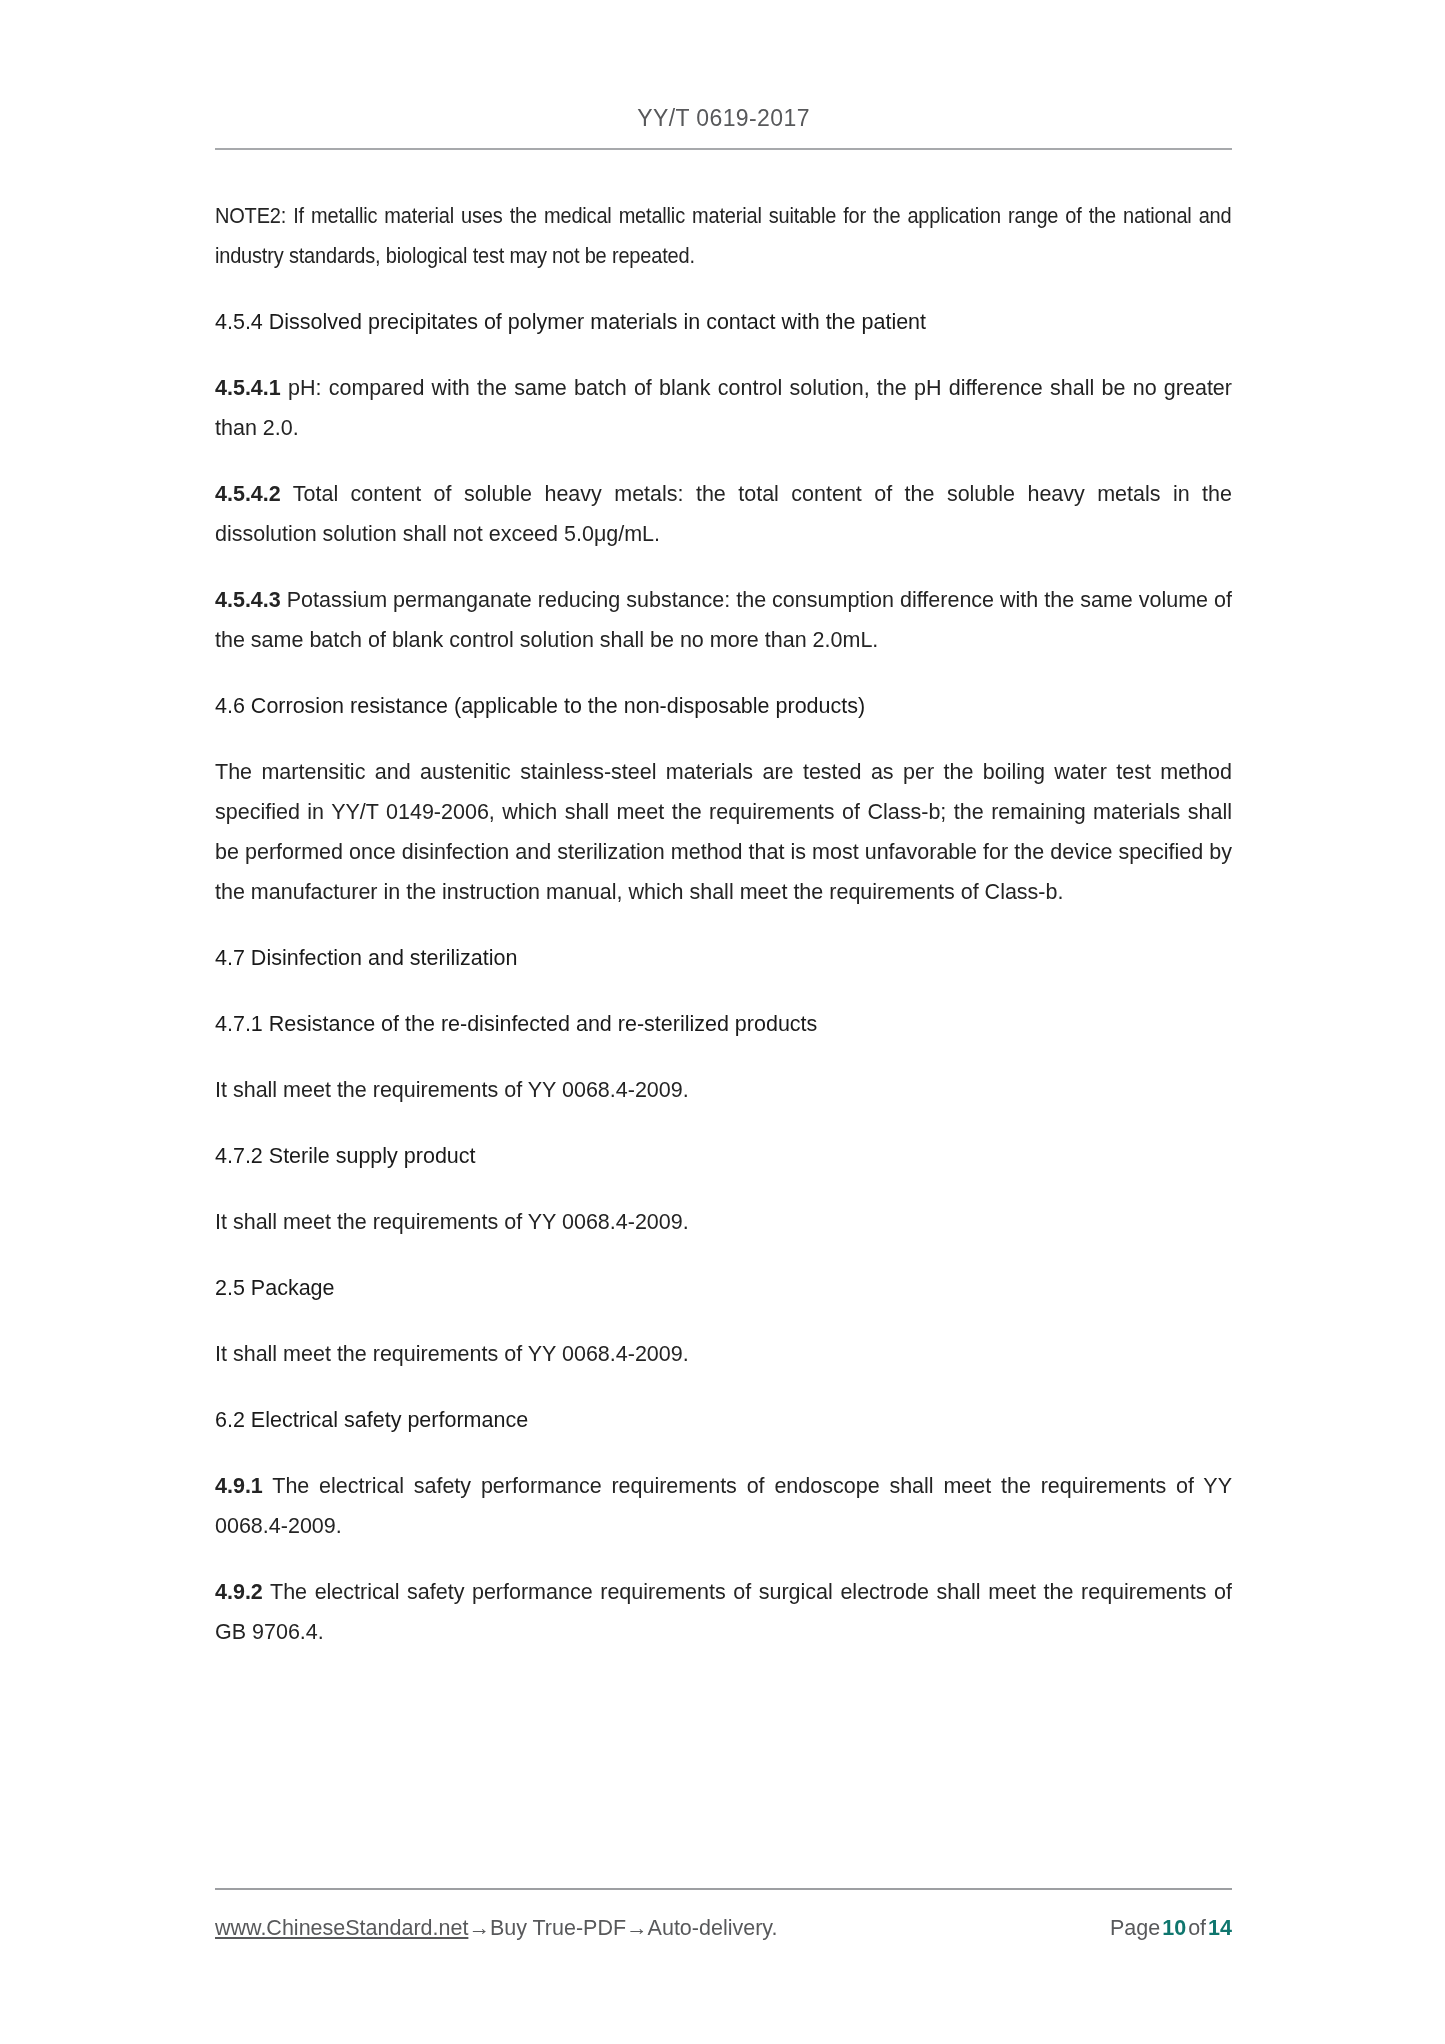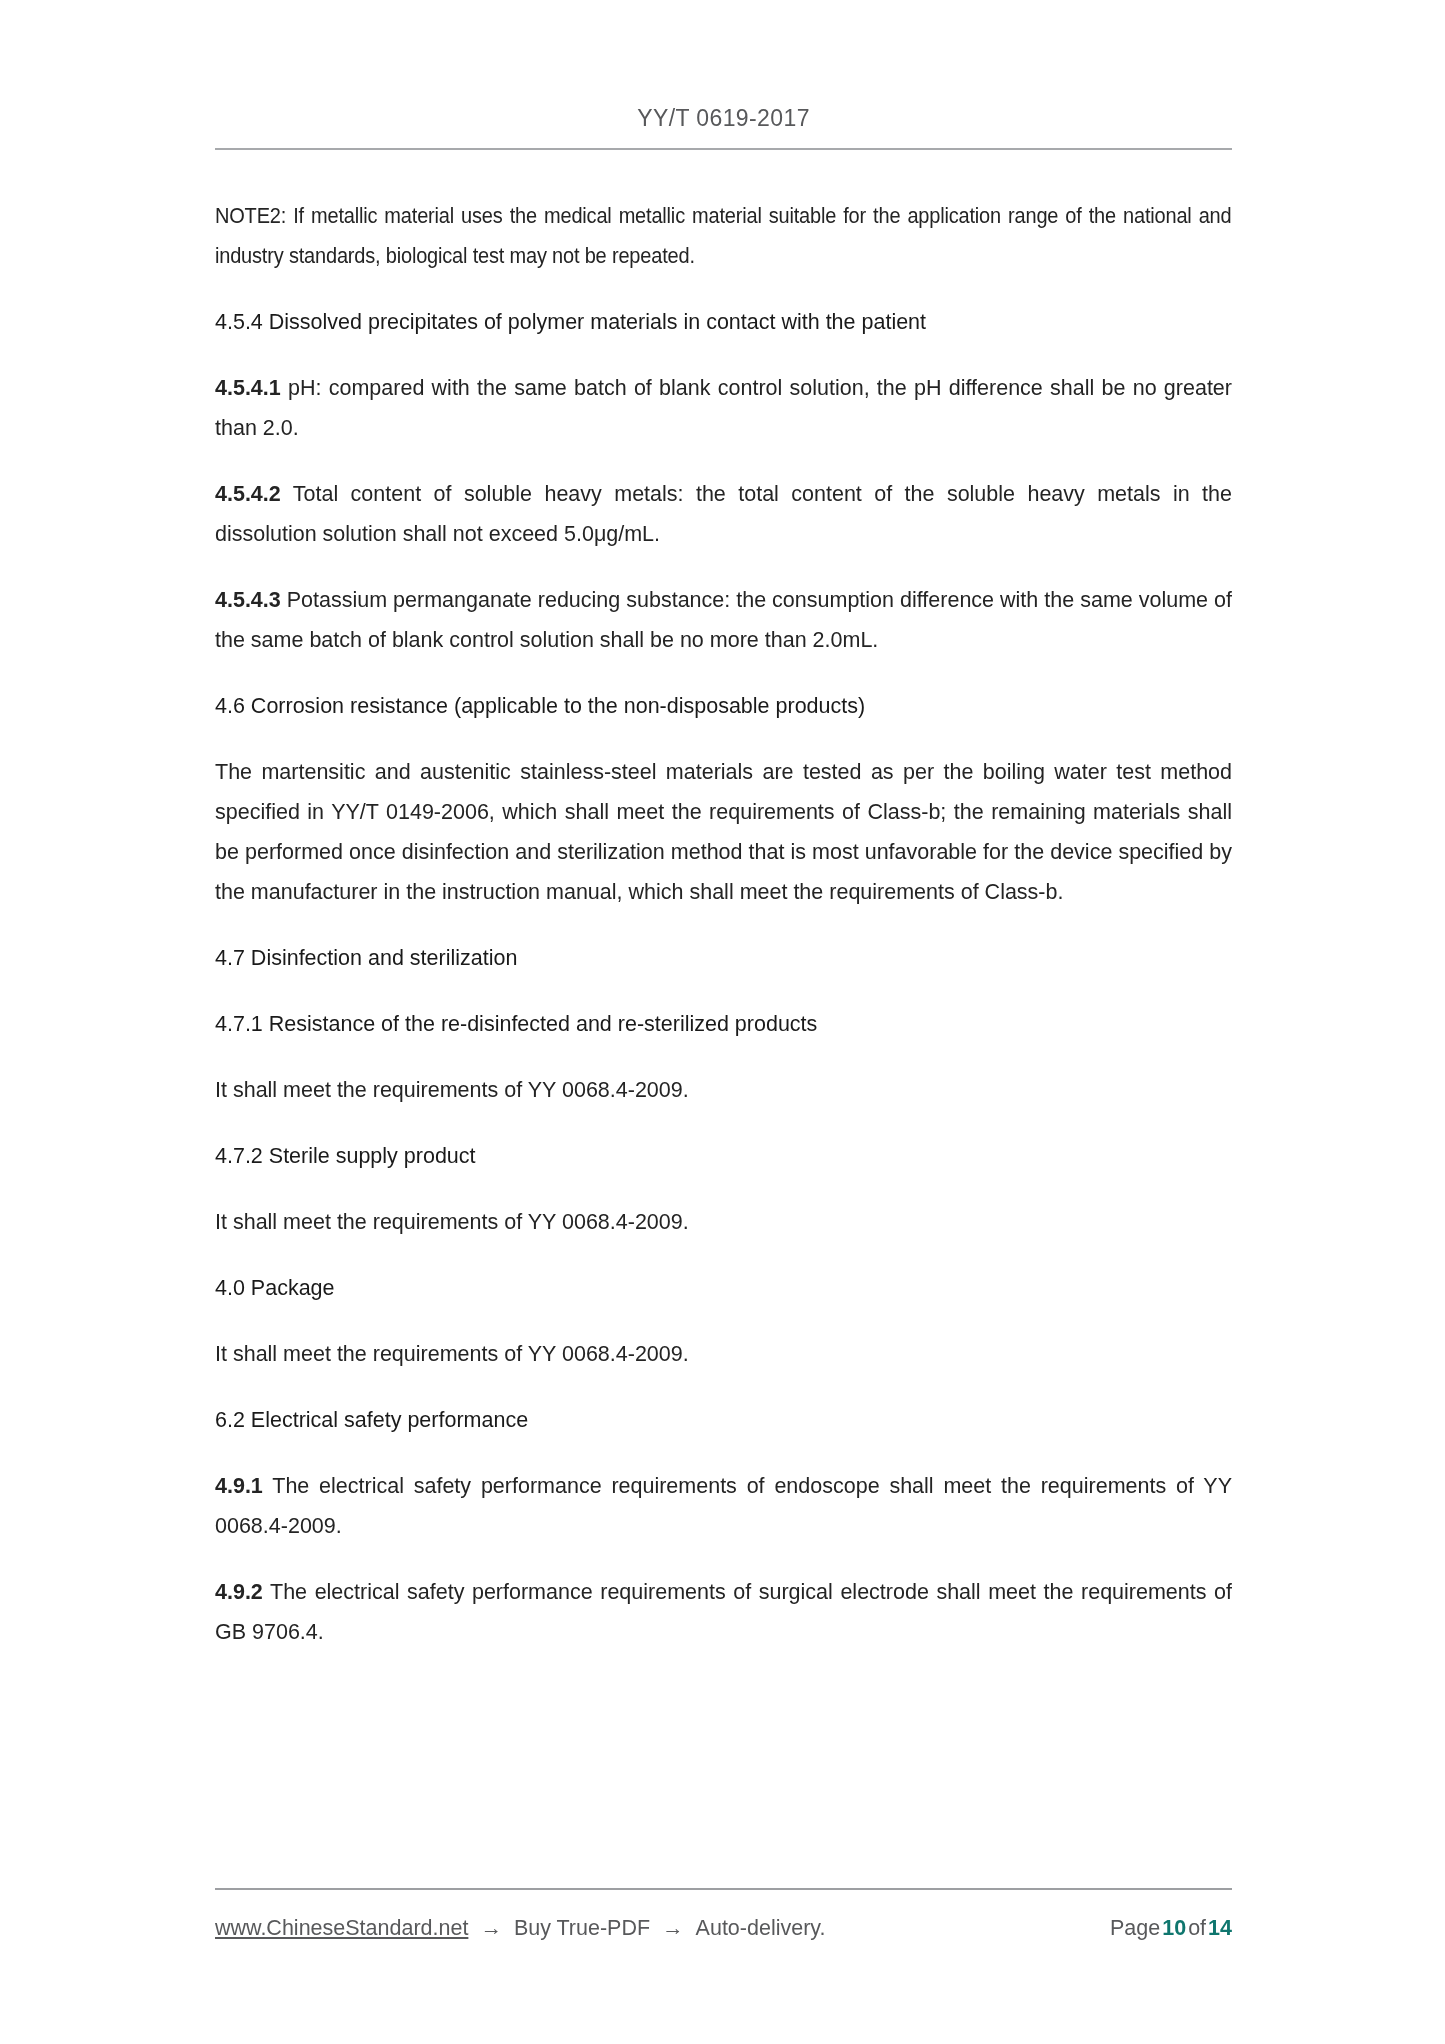--- a/index.html
+++ b/index.html
@@ -65,21 +65,21 @@
     left: 215px;
     top: 1908px;
     width: 1017px;
     display: flex;
     justify-content: space-between;
     align-items: baseline;
     font-size: 21.5px;
     line-height: 40px;
     color: #58595b;
   }
-  .footer-left { display: flex; align-items: center; gap: 12px; }
+  .footer-left { display: flex; align-items: center; }
   .footer-left a {
     color: #58595b;
     text-decoration: underline;
     cursor: pointer;
   }
   .arrow { color: #58595b; }
   .footer-right { display: flex; align-items: baseline; gap: 2px; }
   .footer-right b { color: #0f766e; }
 </style>
 </head>
@@ -114,21 +114,21 @@
       <h2>4.7 Disinfection and sterilization</h2>
 
       <h2>4.7.1 Resistance of the re-disinfected and re-sterilized products</h2>
 
       <p><span>It shall meet the requirements of YY 0068.4-2009.</span></p>
 
       <h2>4.7.2 Sterile supply product</h2>
 
       <p><span>It shall meet the requirements of YY 0068.4-2009.</span></p>
 
-      <h2>4.0 Package</h2>
+      <h2>2.5 Package</h2>
 
       <p><span>It shall meet the requirements of YY 0068.4-2009.</span></p>
 
       <h2>6.2 Electrical safety performance</h2>
 
       <p><b class="lead">4.9.1</b> <span>The electrical safety performance requirements of endoscope shall meet the requirements of YY 0068.4-2009.</span></p>
 
       <p><b class="lead">4.9.2</b> <span>The electrical safety performance requirements of surgical electrode shall meet the requirements of GB 9706.4.</span></p>
 
     </main>

